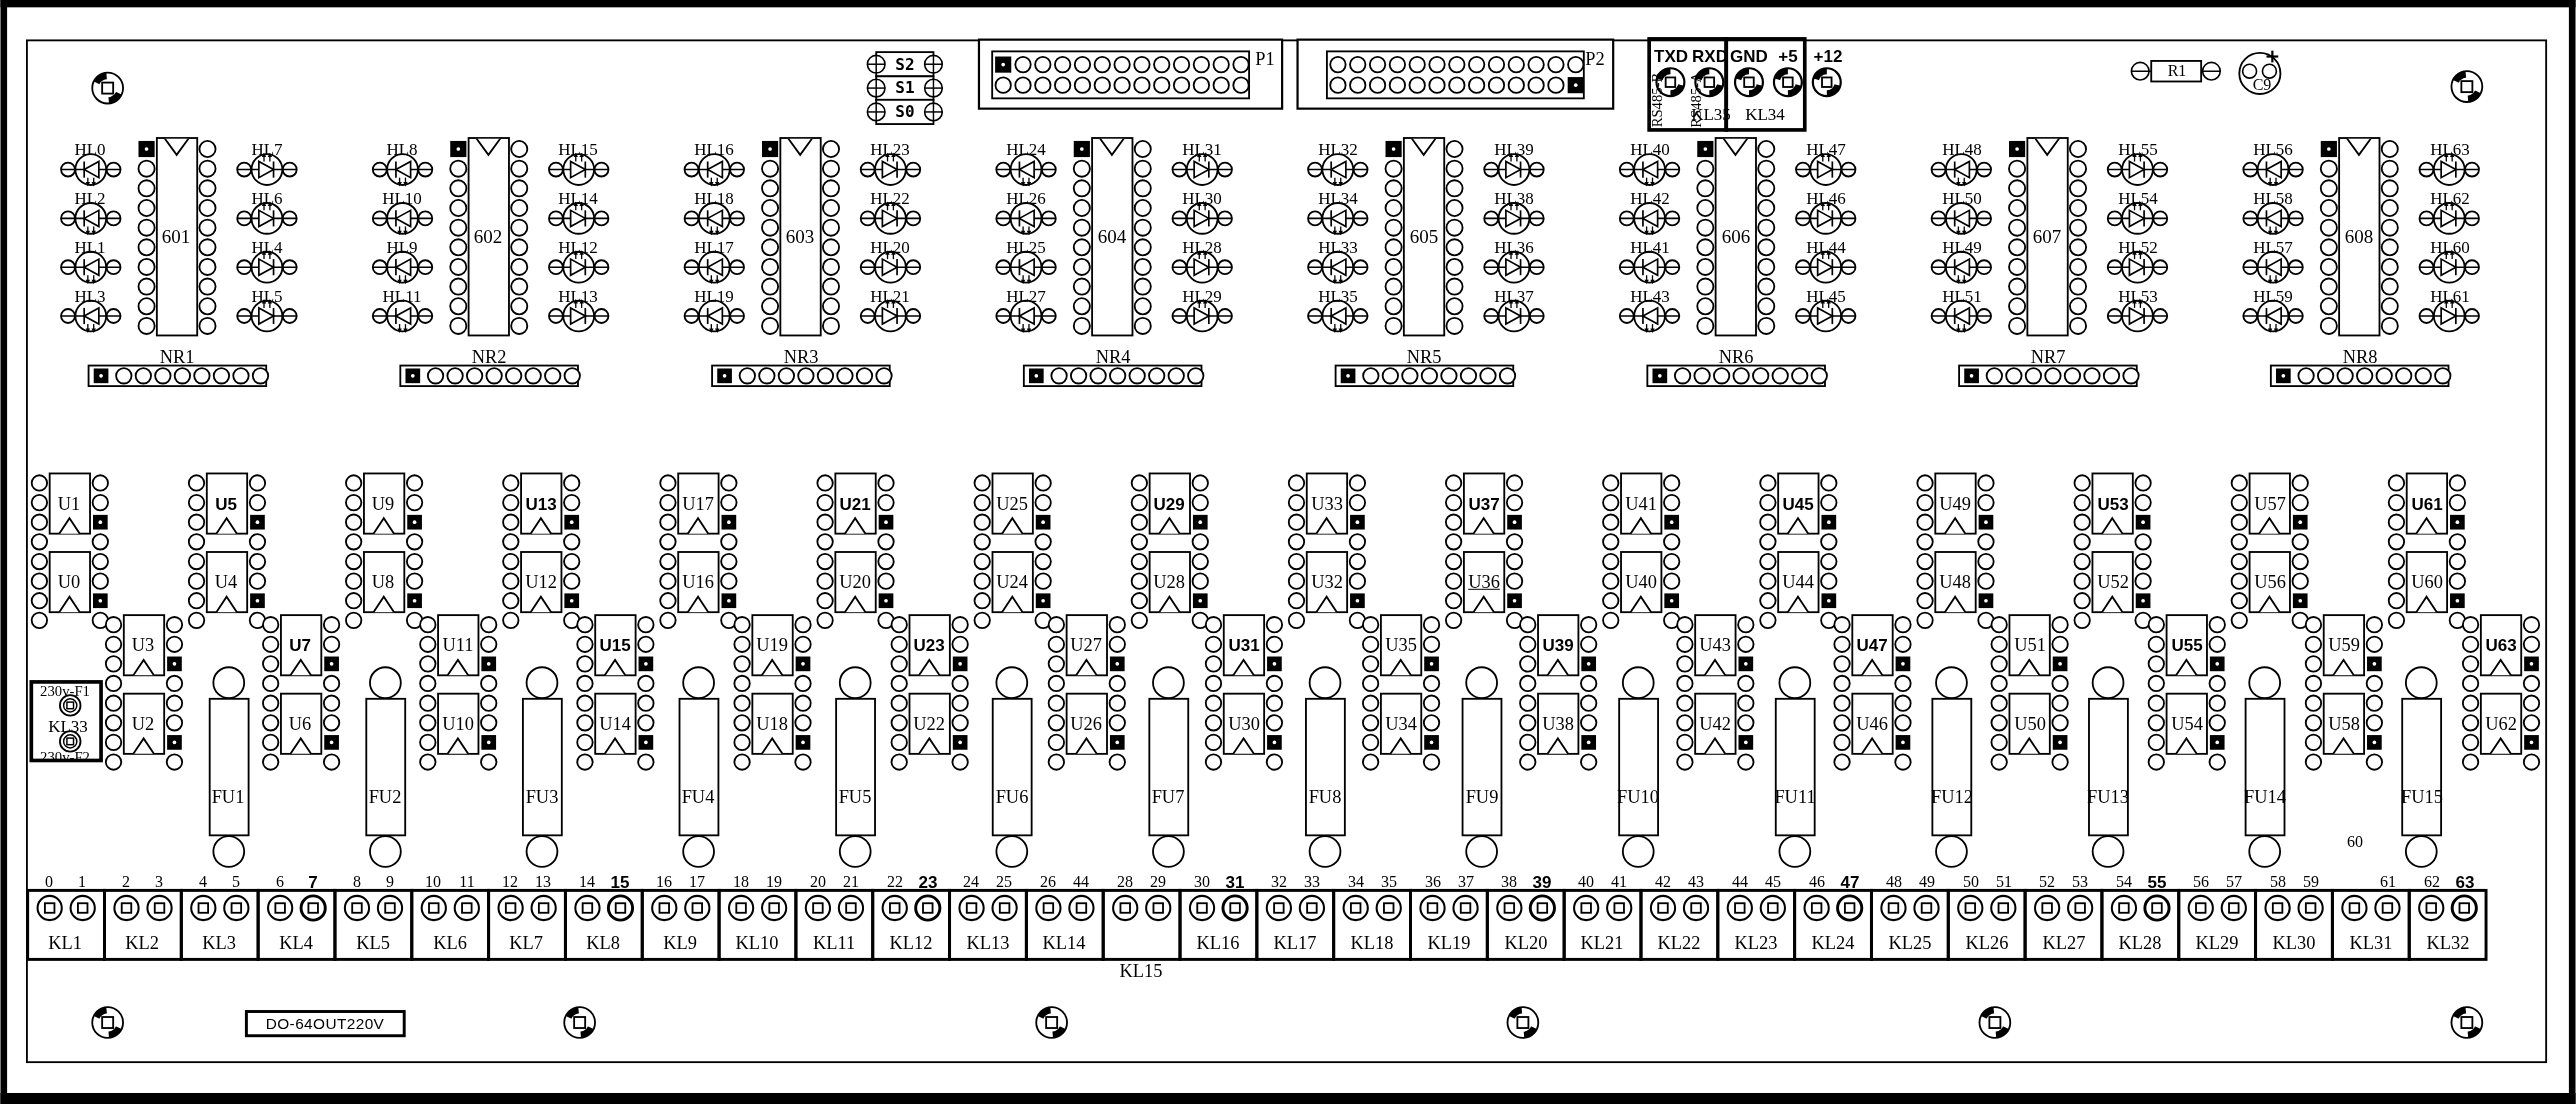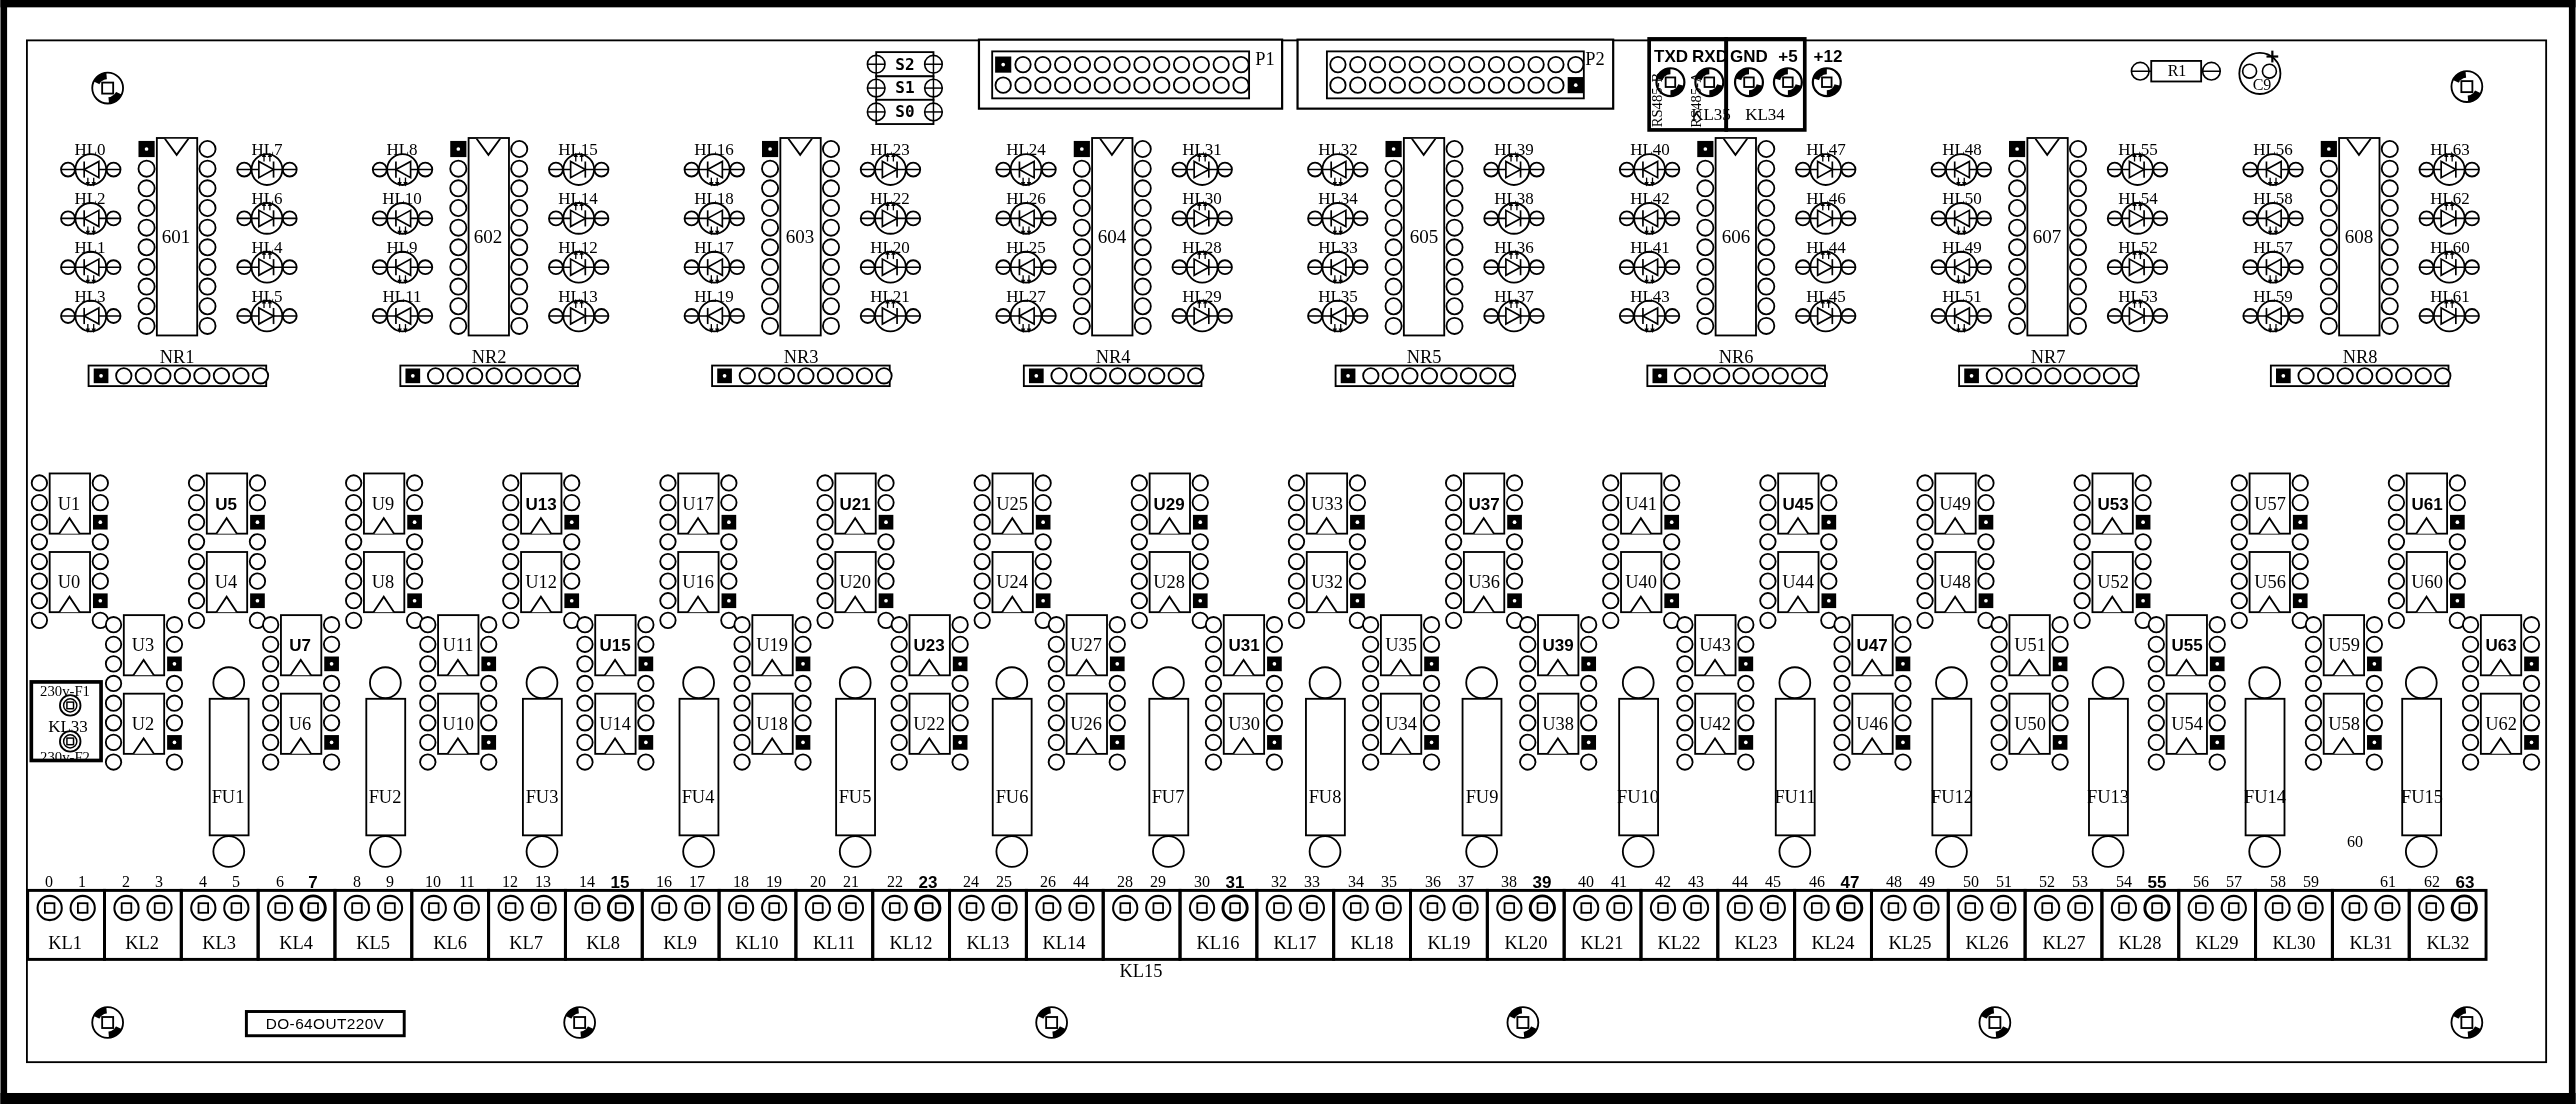--- a/index.html
+++ b/index.html
@@ -2318,21 +2318,21 @@
       <div class="lbl" style="left: 698px; top: 582px;">U16</div>
       <div class="lbl sansb" style="left: 855px; top: 504px;">U21</div>
       <div class="lbl" style="left: 855px; top: 582px;">U20</div>
       <div class="lbl" style="left: 1012px; top: 504px;">U25</div>
       <div class="lbl" style="left: 1012px; top: 582px;">U24</div>
       <div class="lbl sansb" style="left: 1169px; top: 504px;">U29</div>
       <div class="lbl" style="left: 1169px; top: 582px;">U28</div>
       <div class="lbl" style="left: 1327px; top: 504px;">U33</div>
       <div class="lbl" style="left: 1327px; top: 582px;">U32</div>
       <div class="lbl sansb" style="left: 1484px; top: 504px;">U37</div>
-      <div class="lbl" style="left: 1484px; top: 582px;">U36</div>
+      <div class="lbl" style="left: 1484px; top: 582px; text-decoration: underline;">U36</div>
       <div class="lbl" style="left: 1641px; top: 504px;">U41</div>
       <div class="lbl" style="left: 1641px; top: 582px;">U40</div>
       <div class="lbl sansb" style="left: 1798px; top: 504px;">U45</div>
       <div class="lbl" style="left: 1798px; top: 582px;">U44</div>
       <div class="lbl" style="left: 1955px; top: 504px;">U49</div>
       <div class="lbl" style="left: 1955px; top: 582px;">U48</div>
       <div class="lbl sansb" style="left: 2113px; top: 504px;">U53</div>
       <div class="lbl" style="left: 2113px; top: 582px;">U52</div>
       <div class="lbl" style="left: 2270px; top: 504px;">U57</div>
       <div class="lbl" style="left: 2270px; top: 582px;">U56</div>

